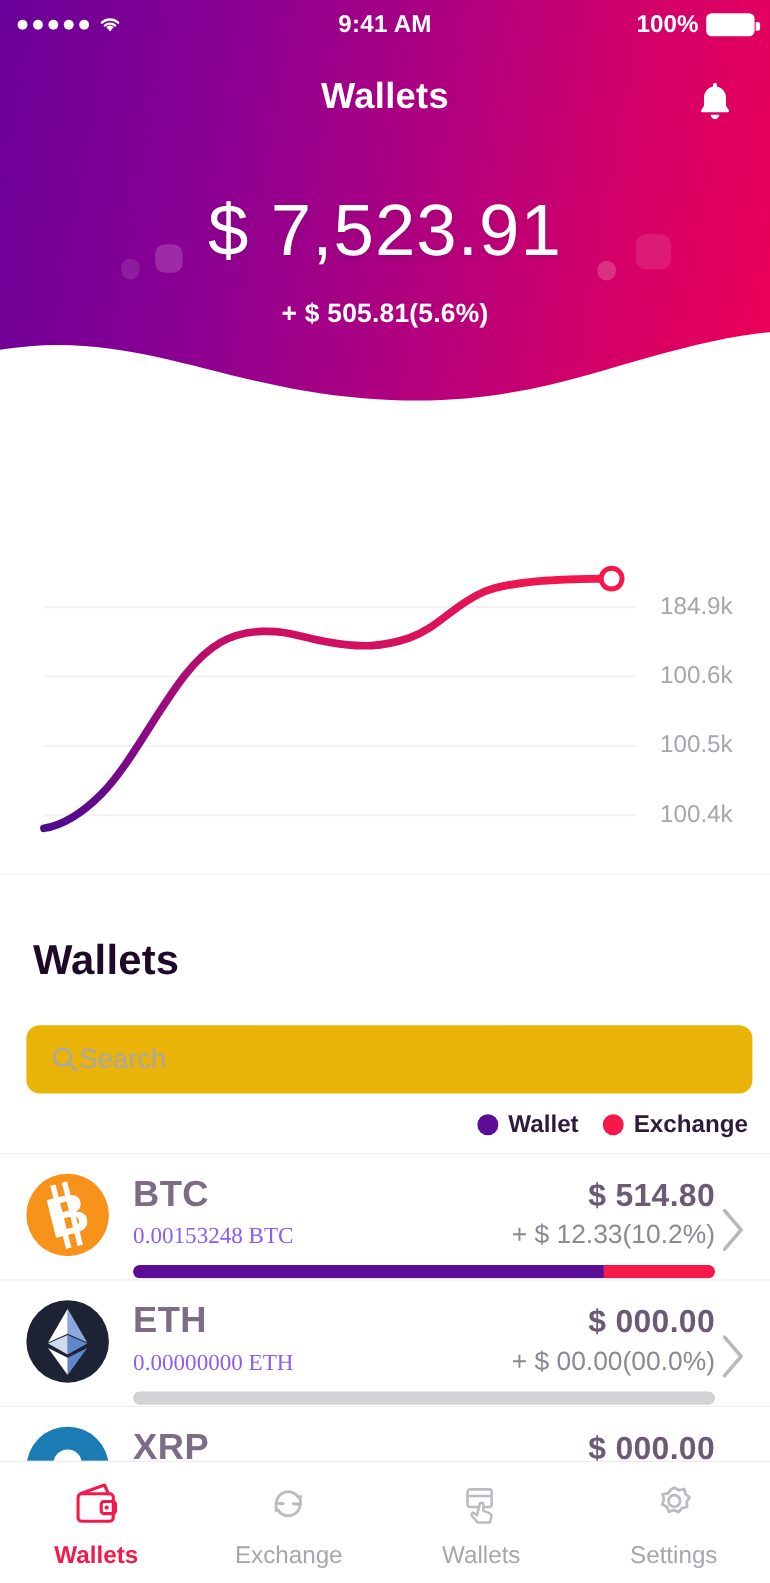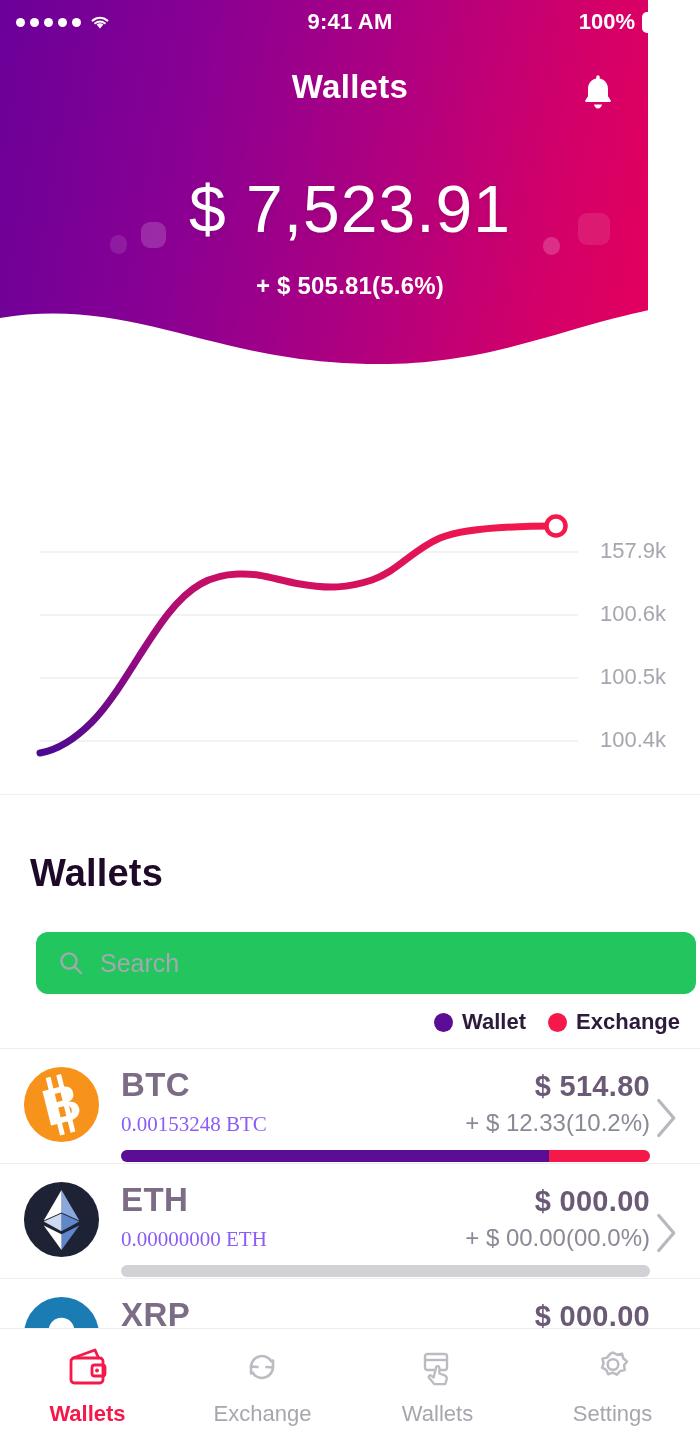--- a/index.html
+++ b/index.html
@@ -7,21 +7,21 @@
     width: 700px; height: 1439px;
     font-family: "Liberation Sans", sans-serif;
     background: #ffffff;
     overflow: hidden;
   }
   .phone { position: relative; width: 700px; height: 1439px; overflow: hidden; background:#fff; }
 
   
   .header {
     position: absolute; top: 0; left: 0;
-    width: 648px; height: 400px;
+    width: 700px; height: 400px;
     overflow: hidden;
   }
   .header-bg {
     position: absolute; top: 0; left: 0;
     width: 700px; height: 400px;
     background: linear-gradient(100deg, #6a0099 0%, #8a0093 28%, #b1007f 55%, #d40068 78%, #ec0057 100%);
   }
   .deco { position: absolute; border-radius: 9px; background: rgba(255,255,255,0.11); }
   .deco.d1 { left: 110px; top: 235px; width: 17px; height: 19px; }
   .deco.d2 { left: 141px; top: 222px; width: 25px; height: 26px; background: rgba(255,255,255,0.17); }
@@ -108,23 +108,23 @@
   .y-label {
     position: absolute; font-size: 22px; color: #a6a6ae; left: 0; white-space: nowrap;
   }
 
   
   .wallets-heading {
     position: absolute; top: 852px; left: 30px;
     font-size: 38px; font-weight: 700; color: #1e0a28; letter-spacing: .2px;
   }
   .search-box {
-    position: absolute; top: 932px; left: 36px;
-    width: 660px; height: 62px; border-radius: 12px; background: #22c55e;
-    display: flex; align-items: center; padding: 0 22px; gap: 16px; cursor: text;
+    position: absolute; top: 932px; left: 24px;
+    width: 660px; height: 62px; border-radius: 12px; background: #eab308;
+    display: flex; align-items: center; padding: 0 22px; cursor: text;
   }
   .search-input {
     border: none; background: transparent; outline: none;
     font-family: "Liberation Sans", sans-serif; font-size: 25px; color: #585861;
     flex: 1; height: 100%;
   }
   .search-input::placeholder { color: #a7a7b0; }
 
   .legend {
     position: absolute; top: 1009px; right: 20px;
@@ -240,21 +240,21 @@
         <line x1="40" y1="105" x2="578" y2="105" stroke="#f2f2f4" stroke-width="2"></line>
         <line x1="40" y1="168" x2="578" y2="168" stroke="#f2f2f4" stroke-width="2"></line>
         <line x1="40" y1="231" x2="578" y2="231" stroke="#f2f2f4" stroke-width="2"></line>
       </g>
       <path d="M40,243 C58,240 74,230 92,212 C118,186 140,140 168,104 C190,76 210,65 238,64
                C262,63 276,70 300,74 C328,79 348,78 372,70 C398,61 412,40 440,28
                C462,19 500,16 556,16" fill="none" stroke="url(#lineGrad)" stroke-width="7" stroke-linecap="round" stroke-linejoin="round"></path>
       <circle cx="556" cy="16" r="9.5" fill="#ffffff" stroke="#f5184b" stroke-width="4.5"></circle>
     </svg>
     <div class="y-labels">
-      <div class="y-label" style="top:28px">157.9k</div>
+      <div class="y-label" style="top:28px">184.9k</div>
       <div class="y-label" style="top:91px">100.6k</div>
       <div class="y-label" style="top:154px">100.5k</div>
       <div class="y-label" style="top:217px">100.4k</div>
     </div>
   </div>
 
   <div class="wallets-heading">Wallets</div>
 
   <div class="search-box">
     <svg width="26" height="26" viewBox="0 0 26 26">

